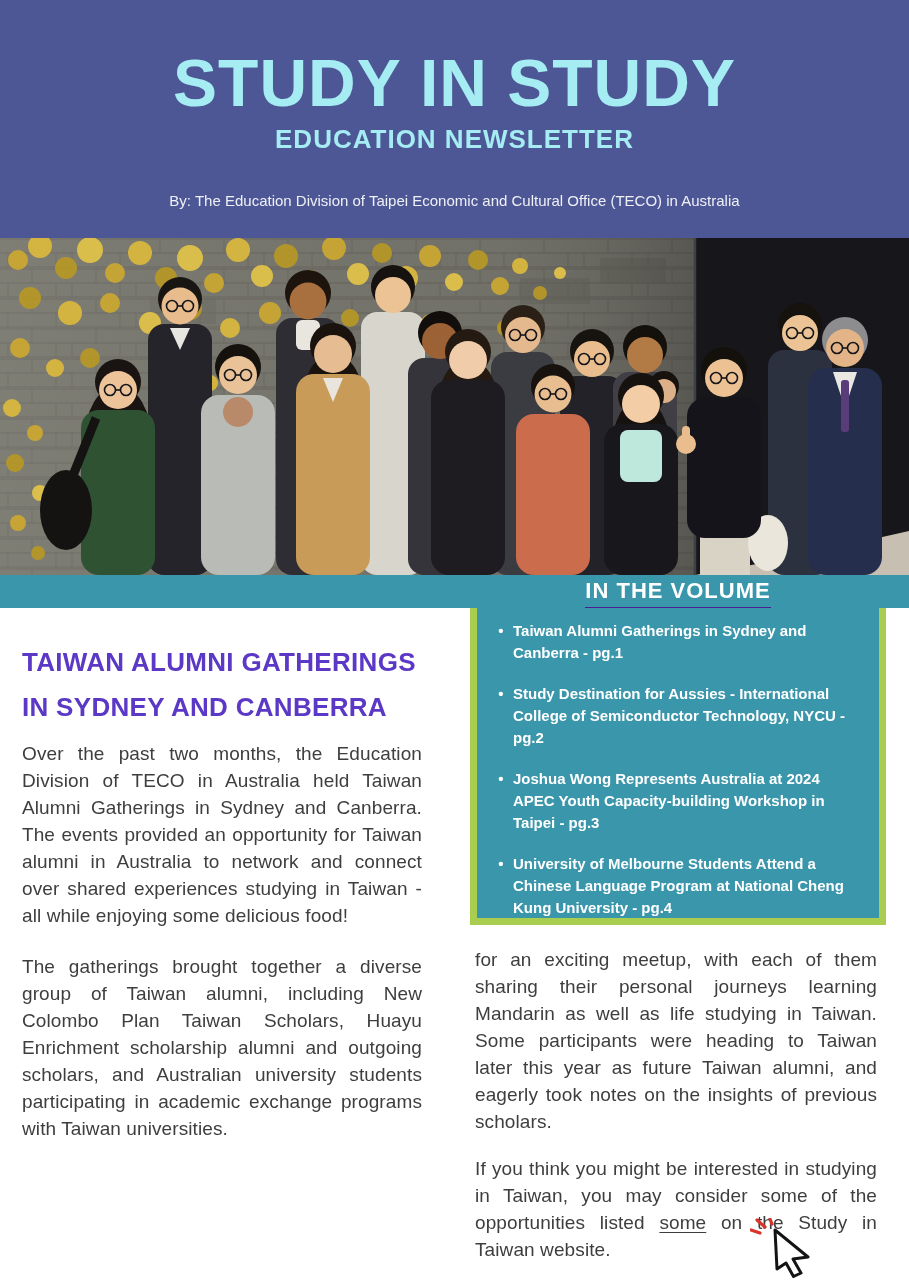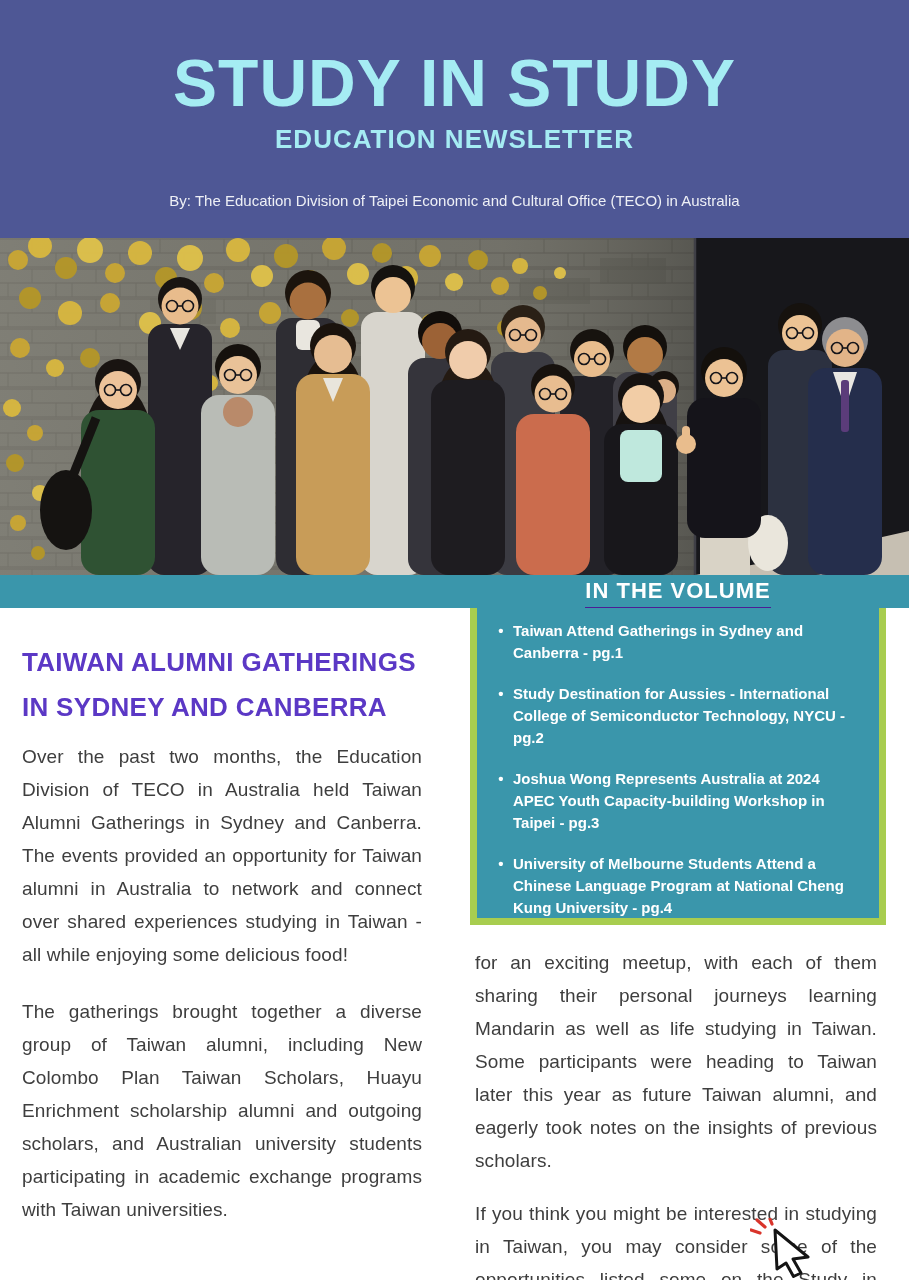--- a/index.html
+++ b/index.html
@@ -27,21 +27,21 @@
   .toc-box ul{margin:0;padding:0;list-style:none;}
   .toc-box li{display:flex;margin:0 0 19px;color:#ffffff;font-size:15px;line-height:22px;font-weight:700;}
   .toc-box li:last-child{margin-bottom:0;}
   .toc-box .dot{flex:0 0 20px;text-align:center;margin-right:2px;}
 
   
   .left-col{position:absolute;top:640px;left:22px;width:400px;}
   .article-title{margin:0 0 10px;width:400px;font-size:26px;line-height:45px;font-weight:700;
         letter-spacing:.3px;color:#5b38c5;}
   .article-author{margin:0 0 10px;font-size:20px;line-height:27px;font-weight:700;color:#1e1e1e;letter-spacing:.2px;}
-  .body-par{margin:0 0 24px;font-size:19px;line-height:33px;color:#3e3e3e;text-align:justify;letter-spacing:.1px;}
+  .body-par{margin:0 0 24px;font-size:19px;line-height:27px;color:#3e3e3e;text-align:justify;letter-spacing:.1px;}
   .body-par.last{text-align:left;margin-bottom:0;}
 
   
   .right-col{position:absolute;top:946px;left:475px;width:402px;}
   .right-col .body-par{margin-bottom:20px;}
   .right-col .body-par.cta{margin-bottom:0;}
   .here-link{color:#3e3e3e;text-decoration:underline;text-underline-offset:3px;cursor:pointer;}
 
   .cursor-wrap{position:absolute;top:1218px;left:750px;width:82px;height:60px;}
 </style>
@@ -264,21 +264,21 @@
   </div>
 
   <div class="volume-band"></div>
   <div class="volume-title">
     <span>IN THE VOLUME</span>
   </div>
   <div class="toc-box">
     <ul>
       <li>
           <span class="dot">•</span>
-          <span>Taiwan Attend Gatherings in Sydney and Canberra - pg.1</span>
+          <span>Taiwan Alumni Gatherings in Sydney and Canberra - pg.1</span>
         </li>
       <li>
           <span class="dot">•</span>
           <span>Study Destination for Aussies - International College of Semiconductor Technology, NYCU - pg.2</span>
         </li>
       <li>
           <span class="dot">•</span>
           <span>Joshua Wong Represents Australia at 2024 APEC Youth Capacity-building Workshop in Taipei - pg.3</span>
         </li>
       <li>

